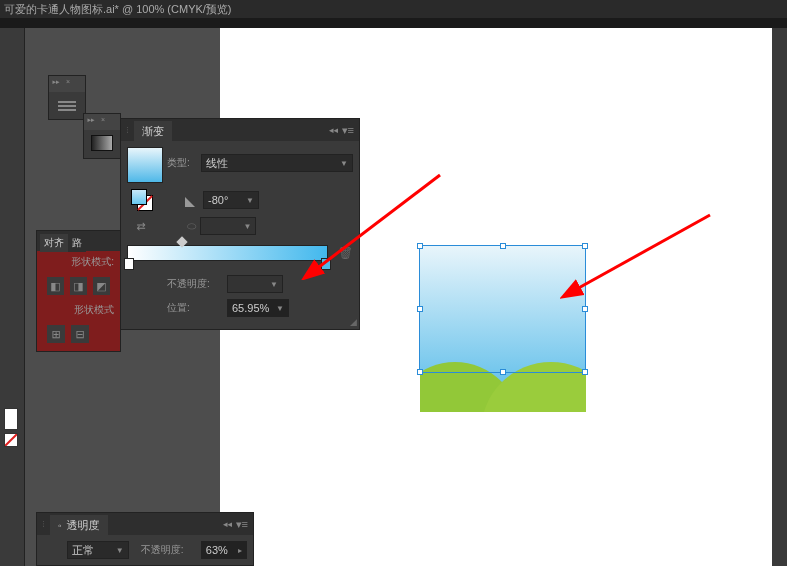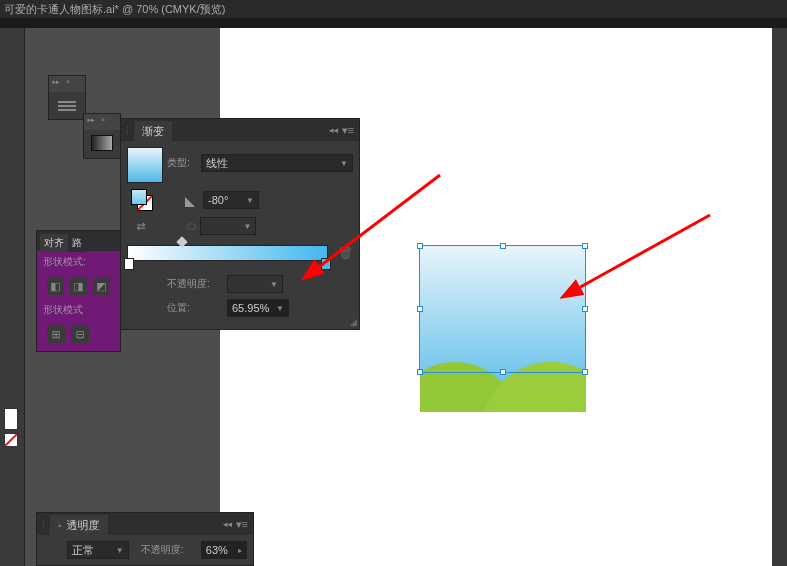--- a/index.html
+++ b/index.html
@@ -272,21 +272,21 @@
       color: #666;
       font-size: 9px;
     }
     
     
     .pathfinder-panel {
       position: absolute;
       top: 230px;
       left: 36px;
       width: 85px;
-      background: #701a75;
+      background: #7f1d1d;
       border: 1px solid #222;
     }
     .pf-row {
       display: flex;
       gap: 6px;
       padding: 4px;
     }
     .pf-btn {
       width: 18px;
       height: 18px;
@@ -398,21 +398,21 @@
       background: #de2020;
       transform: rotate(-45deg);
       top: 5px;
       left: -4px;
     }
   </style>
 </head>
 <body>
 
 <div class="title-bar">
-  <span>可爱的卡通人物图标.ai* @ 70% (CMYK/预览)</span>
+  <span>可爱的卡通人物图标.ai* @ 100% (CMYK/预览)</span>
 </div>
 <div class="top-divider"></div>
 
 <div class="work-area">
   <div class="left-toolbar">
     <div class="fill-stroke">
       <div class="fill-block"></div>
       <div class="nofill-block"></div>
     </div>
   </div>
@@ -539,21 +539,21 @@
 
 <div class="pathfinder-panel">
   <div class="panel-tabs" style="height:20px;">
     <div class="panel-tab" style="font-size:10px; padding:2px 4px;">
       <span>对齐</span>
     </div>
     <div class="panel-tab" style="font-size:10px; padding:2px 4px; background:#2e2e2e;">
       <span>路</span>
     </div>
   </div>
-  <div class="panel-body" style="padding:4px 6px;">
+  <div class="panel-body" style="padding:4px 6px;text-align:right;">
     <div class="label" style="font-size:10px; margin-bottom:4px;">形状模式:</div>
     <div class="pf-row">
       <div class="pf-btn">◧</div>
       <div class="pf-btn">◨</div>
       <div class="pf-btn">◩</div>
     </div>
     <div class="label" style="font-size:10px; margin:4px 0;">形状模式</div>
     <div class="pf-row">
       <div class="pf-btn">⊞</div>
       <div class="pf-btn">⊟</div>

